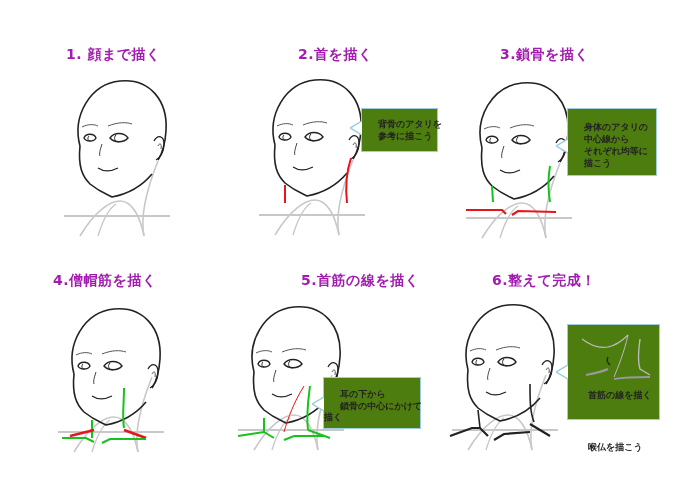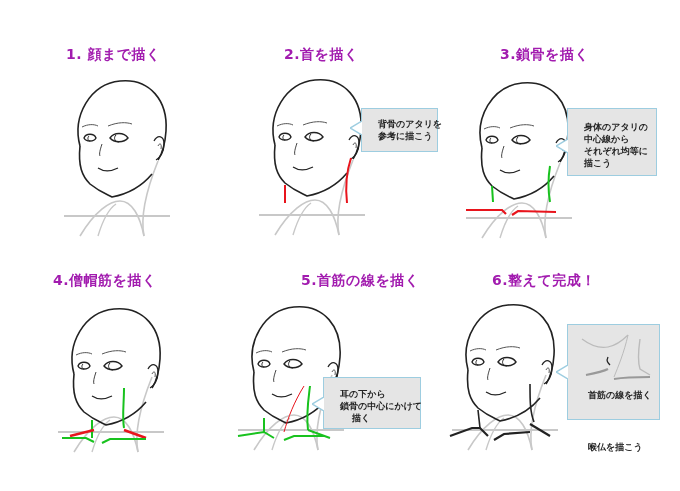--- a/index.html
+++ b/index.html
@@ -1,20 +1,20 @@
 <!DOCTYPE html>
 <html><head>
   <meta charset="utf-8">
   <style>
     html, body { margin: 0; padding: 0; background: #ffffff; }
     body { width: 680px; height: 491px; position: relative; overflow: hidden;
            font-family: "DejaVu Sans", "Liberation Sans", sans-serif; }
     .step-title { position: absolute; font-size: 14px; font-weight: bold; color: #a21caf; white-space: nowrap; letter-spacing: 0.5px; }
     svg.fig { position: absolute; overflow: visible; }
-    .callout { position: absolute; border: 1.5px solid #9dcde0; background: #e5e5e5; box-sizing: border-box; }
+    .callout { position: absolute; border: 1.5px solid #9dcde0; background: #4d7c0f; box-sizing: border-box; }
     .callout .text { position: absolute; font-size: 9px; line-height: 12px; color: #222; font-weight: bold; white-space: nowrap; }
     .callout .tail { position: absolute; left: -12px; width: 12px; height: 14px; }
   </style>
 </head>
 <body>
 
 <svg width="0" height="0" style="position:absolute">
   <defs>
     <g id="head">
 
@@ -44,21 +44,21 @@
     </g>
   </defs>
 </svg>
 
 <div class="step-title" style="left:66px;top:46px;">1. 顔まで描く</div>
 <svg class="fig" style="left:70px;top:76px;" width="110" height="160">
   <use href="#guides"></use>
   <use href="#head"></use>
 </svg>
 
-<div class="step-title" style="left:284px;top:46px;">2.首を描く</div>
+<div class="step-title" style="left:298px;top:46px;">2.首を描く</div>
 <svg class="fig" style="left:265px;top:75px;" width="110" height="160">
   <use href="#guides"></use>
   <use href="#head"></use>
   <path d="M20,110 L20,128" stroke="#e8141c" stroke-width="2" fill="none"></path>
   <path d="M86,83 C82,95 80,110 82,128" stroke="#e8141c" stroke-width="2" fill="none"></path>
 </svg>
 <div class="callout" style="left:361px;top:108px;width:77px;height:44px;">
   <svg class="tail" style="top:12px;" viewBox="0 0 12 14">
       <path d="M12,0 L0,7 L12,14" fill="#fff" stroke="#9dcde0" stroke-width="1.5"></path>
     </svg>
@@ -107,21 +107,21 @@
   <path d="M-6,134 L20,130 L30,136" stroke="#18c21e" stroke-width="2" fill="none"></path>
   <path d="M40,138 L50,134 L80,134" stroke="#18c21e" stroke-width="2" fill="none"></path>
   <path d="M64,128 L86,136" stroke="#18c21e" stroke-width="2" fill="none"></path>
 </svg>
 <div class="callout" style="left:323px;top:342px;width:98px;height:52px;margin-top:35px;">
   <svg class="tail" style="top:19px;" viewBox="0 0 12 14">
       <path d="M12,0 L0,7 L12,14" fill="#fff" stroke="#9dcde0" stroke-width="1.5"></path>
     </svg>
   <div class="text" style="left:16px;top:10px;">耳の下から</div>
   <div class="text" style="left:16px;top:22px;">鎖骨の中心にかけて</div>
-  <div class="text" style="left:28px;top:34px;">描く</div>
+  <div class="text" style="left:0;top:34px;font-family:Liberation Mono, monospace;">描く</div>
 </div>
 
 <div class="step-title" style="left:492px;top:272px;">6.整えて完成！</div>
 <svg class="fig" style="left:458px;top:300px;" width="110" height="160">
   <use href="#guides" transform="translate(0,-10)"></use>
   <use href="#head"></use>
   <path d="M20,110 L22,128" stroke="#222" stroke-width="1.6" fill="none"></path>
   <path d="M72,84 C72,100 72,112 76,122" stroke="#222" stroke-width="1.6" fill="none"></path>
   <path d="M-8,136 L14,128 L22,128 L30,136" stroke="#222" stroke-width="2.2" fill="none"></path>
   <path d="M36,140 L46,134 L72,132" stroke="#222" stroke-width="2.2" fill="none"></path>

